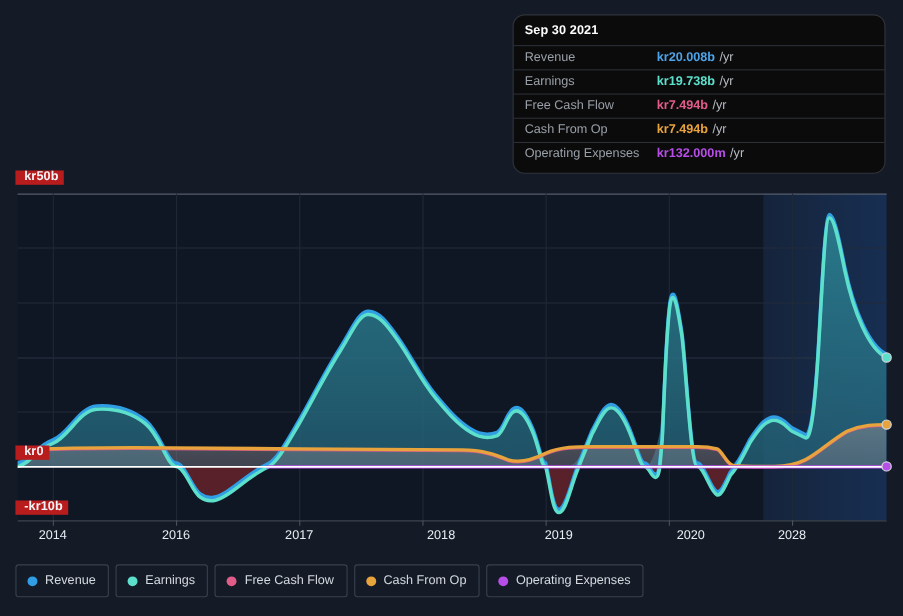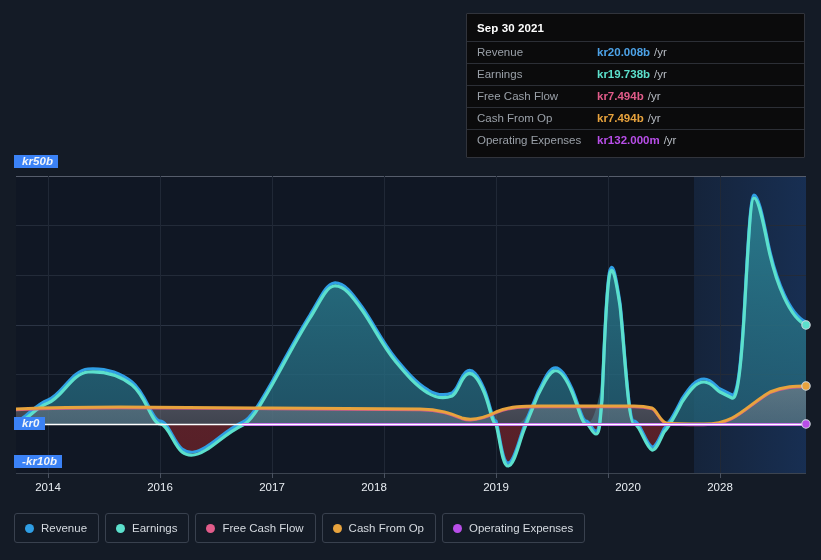--- a/index.html
+++ b/index.html
@@ -32,28 +32,27 @@
     display: block;
   }
 
   
   .y-label {
     position: absolute;
     font-size: 11.5px;
     color: #f2f5f8;
     font-weight: 700;
     letter-spacing: .1px;
-    background: #3b82f6;
+    background: #b91c1c;
     padding: 0 5px 0 8px;
     white-space: nowrap;
     line-height: 13px;
-    font-style: italic;
   }
   .y-label.l50  { left: 14px; top: 155px; }
-  .y-label.l0   { left: 14px; top: 405px; margin-top: 12px; }
+  .y-label.l0   { left: 14px; top: 405px; }
   .y-label.lm10 { left: 14px; top: 455px; }
 
   
   .x-label {
     position: absolute;
     top: 481px;
     font-size: 11.5px;
     color: #e8edf2;
     font-weight: 400;
     transform: translateX(-50%);
@@ -61,21 +60,21 @@
   }
 
   
   #tooltip {
     position: absolute;
     left: 466px;
     top: 13px;
     width: 339px;
     background: #0b0b0c;
     border: 1px solid #31343c;
-    border-radius: 1px;
+    border-radius: 11px;
     padding: 8px 0 6px 0;
     box-sizing: border-box;
   }
   #tooltip .tt-date {
     font-size: 11.5px;
     font-weight: 700;
     color: #ffffff;
     padding: 0 10px 7px 10px;
     letter-spacing: .1px;
   }
@@ -431,22 +430,22 @@
     </g>
   </svg>
 
   <div class="y-label l50">kr50b</div>
   <div class="y-label l0">kr0</div>
   <div class="y-label lm10">-kr10b</div>
 
   <div class="x-label" style="left:48px">2014</div>
   <div class="x-label" style="left:160px">2016</div>
   <div class="x-label" style="left:272px">2017</div>
-  <div class="x-label" style="left:374px">2018</div>
-  <div class="x-label" style="left:496px">2019</div>
+  <div class="x-label" style="left:401px">2018</div>
+  <div class="x-label" style="left:508px">2019</div>
   <div class="x-label" style="left:628px">2020</div>
   <div class="x-label" style="left:720px">2028</div>
 
   <div id="tooltip">
     <div class="tt-date">Sep 30 2021</div>
 
     <div class="tt-row">
       <span class="tt-label">Revenue</span>
       <span class="tt-value" style="color:#4da3e8">kr20.008b</span>
       <span class="tt-suffix">/yr</span>

